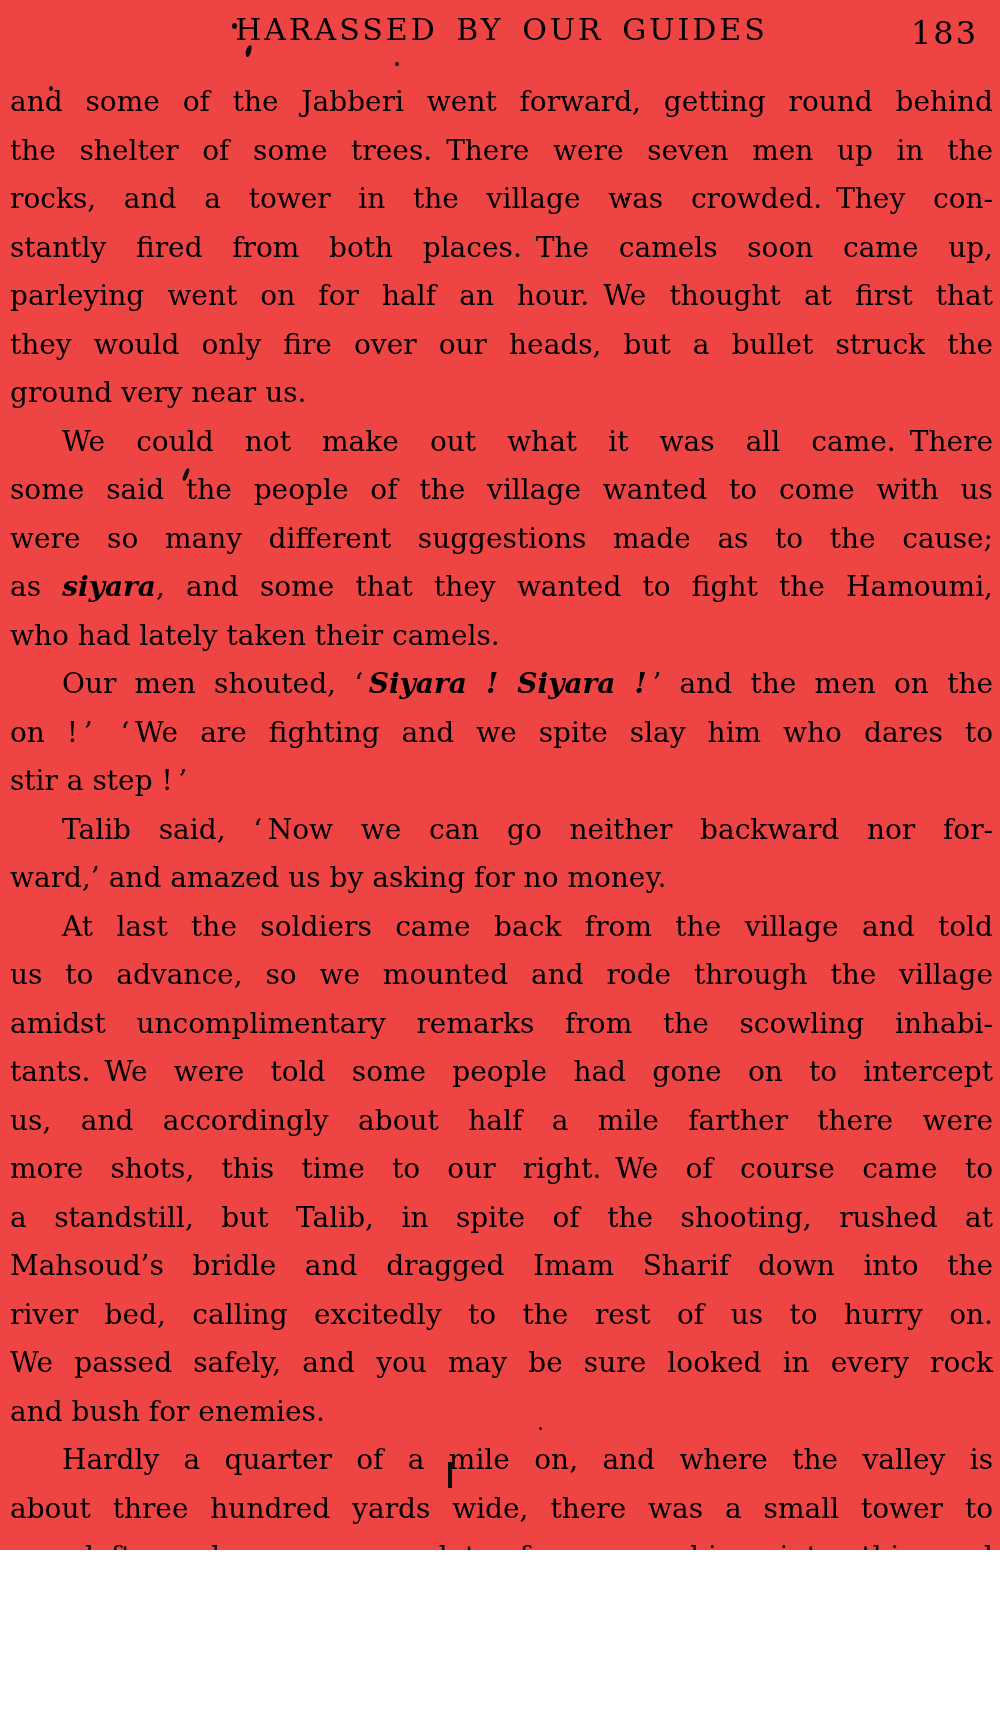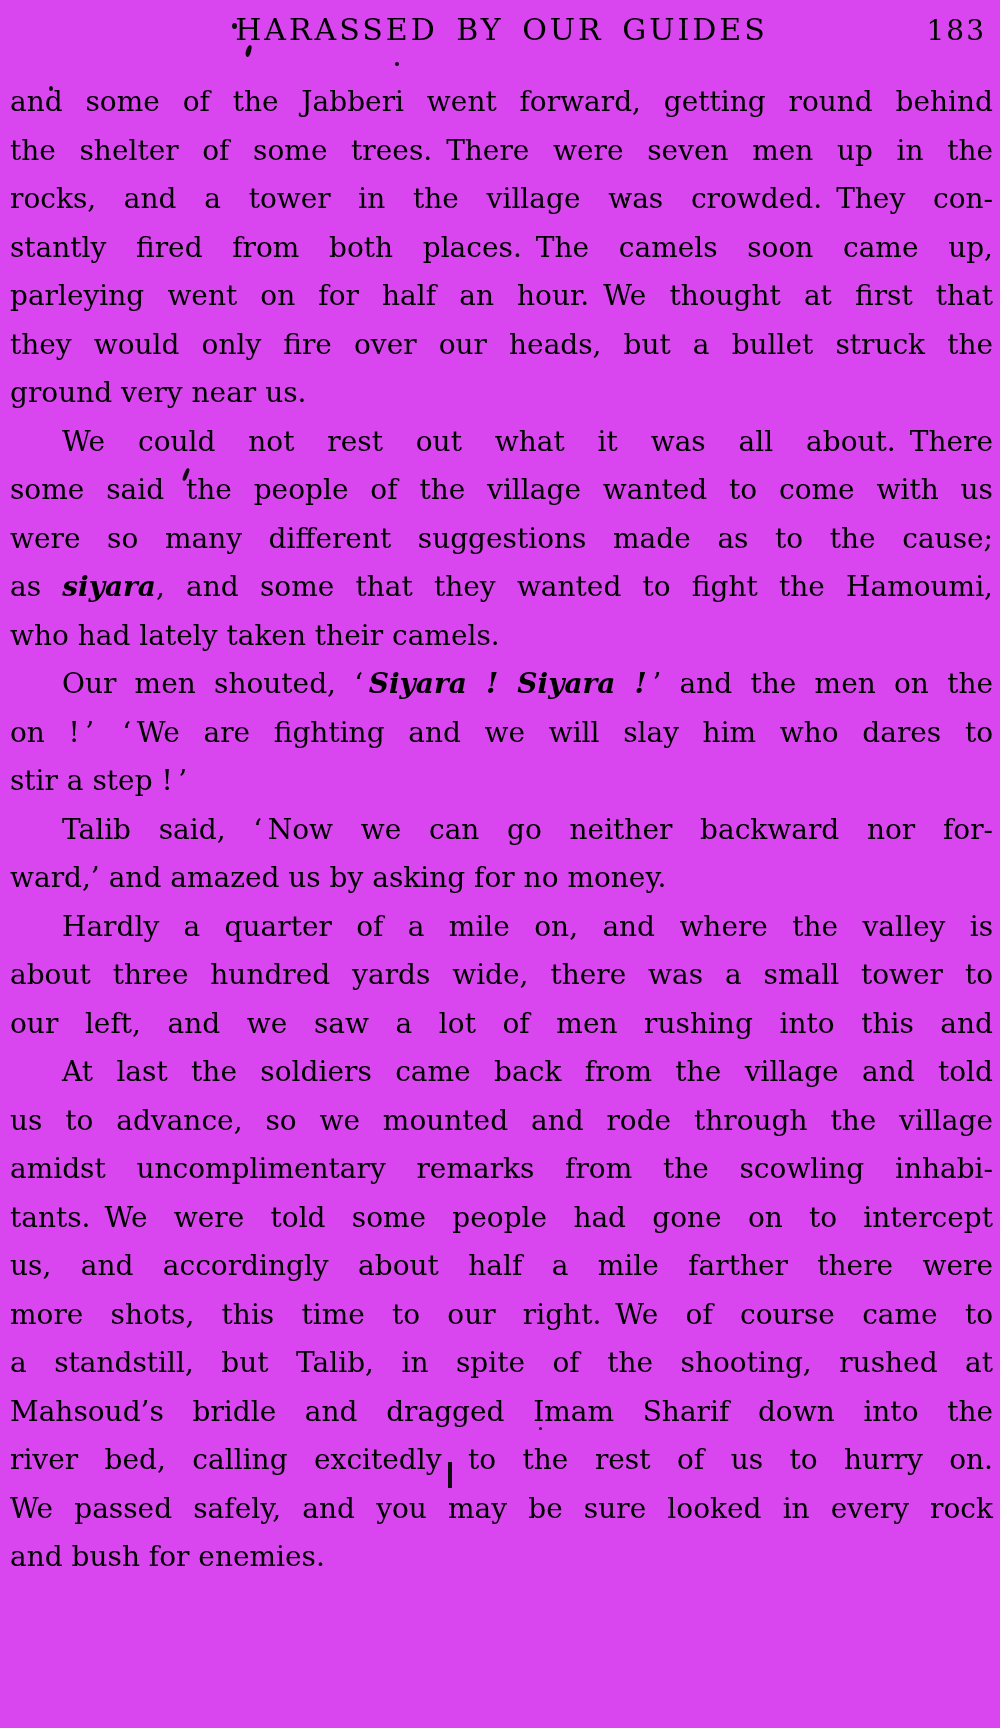--- a/index.html
+++ b/index.html
@@ -1,27 +1,27 @@
 <!DOCTYPE html>
 <html><head>
 <meta charset="utf-8">
 <style>
   html,body{margin:0;padding:0;}
   body{width:1000px;height:1728px;background:#ffffff;}
   .page{
-    position:relative;width:1000px;height:1728px;overflow:hidden;
-    background:#d946ef;color:#000;
+    position:relative;width:1000px;height:1550px;overflow:hidden;
+    background:#ef4444;color:#000;
     font-family:"DejaVu Serif","Liberation Serif",serif;
   }
   .running-head{position:absolute;top:12px;left:10px;width:983px;height:40px;}
   .head-title{
     display:block;text-align:center;font-size:30px;letter-spacing:3px;
     word-spacing:6px;color:#000;
   }
-  .page-num{position:absolute;right:7px;top:2px;font-size:28px;letter-spacing:2px;}
+  .page-num{position:absolute;right:15px;top:2px;font-size:32px;letter-spacing:2px;}
   .page-body{position:absolute;top:78px;left:10px;width:983px;}
   .para{margin:0;padding:0;}
   .line{
     font-size:28px;line-height:48.5px;white-space:normal;
     text-align:justify;text-align-last:justify;
   }
   .line.endline{text-align:justify;text-align-last:auto;}
   .para.indent .line.first{text-indent:52px;}
   .it{font-style:italic;font-weight:bold;}
   .artifact{position:absolute;background:#0d0d0d;}
@@ -41,52 +41,52 @@
       <div class="para">
         <div class="line first"><span>and some of the Jabberi went forward, getting round behind</span></div>
         <div class="line"><span>the shelter of some trees. There were seven men up in the</span></div>
         <div class="line"><span>rocks, and a tower in the village was crowded. They con-</span></div>
         <div class="line"><span>stantly fired from both places. The camels soon came up,</span></div>
         <div class="line"><span>parleying went on for half an hour. We thought at first that</span></div>
         <div class="line"><span>they would only fire over our heads, but a bullet struck the</span></div>
         <div class="line endline"><span>ground very near us.</span></div>
       </div>
       <div class="para indent">
-        <div class="line first"><span>We could not rest out what it was all about. There</span></div>
+        <div class="line first"><span>We could not make out what it was all came. There</span></div>
         <div class="line"><span>some said the people of the village wanted to come with us</span></div>
         <div class="line"><span>were so many different suggestions made as to the cause;</span></div>
         <div class="line"><span>as </span><span class="it">siyara</span><span>, and some that they wanted to fight the Hamoumi,</span></div>
         <div class="line endline"><span>who had lately taken their camels.</span></div>
       </div>
       <div class="para indent">
         <div class="line first"><span>Our men shouted, ‘ </span><span class="it">Siyara ! Siyara !</span><span> ’ and the men on the</span></div>
-        <div class="line"><span>on ! ’  ‘ We are fighting and we will slay him who dares to</span></div>
+        <div class="line"><span>on ! ’  ‘ We are fighting and we spite slay him who dares to</span></div>
         <div class="line endline"><span>stir a step ! ’</span></div>
       </div>
       <div class="para indent">
         <div class="line first"><span>Talib said, ‘ Now we can go neither backward nor for-</span></div>
         <div class="line endline"><span>ward,’ and amazed us by asking for no money.</span></div>
-      </div>
-      <div class="para indent">
-        <div class="line first"><span>Hardly a quarter of a mile on, and where the valley is</span></div>
-        <div class="line"><span>about three hundred yards wide, there was a small tower to</span></div>
-        <div class="line"><span>our left, and we saw a lot of men rushing into this and</span></div>
       </div>
       <div class="para indent">
         <div class="line first"><span>At last the soldiers came back from the village and told</span></div>
         <div class="line"><span>us to advance, so we mounted and rode through the village</span></div>
         <div class="line"><span>amidst uncomplimentary remarks from the scowling inhabi-</span></div>
         <div class="line"><span>tants. We were told some people had gone on to intercept</span></div>
         <div class="line"><span>us, and accordingly about half a mile farther there were</span></div>
         <div class="line"><span>more shots, this time to our right. We of course came to</span></div>
         <div class="line"><span>a standstill, but Talib, in spite of the shooting, rushed at</span></div>
         <div class="line"><span>Mahsoud’s bridle and dragged Imam Sharif down into the</span></div>
         <div class="line"><span>river bed, calling excitedly to the rest of us to hurry on.</span></div>
         <div class="line"><span>We passed safely, and you may be sure looked in every rock</span></div>
         <div class="line endline"><span>and bush for enemies.</span></div>
+      </div>
+      <div class="para indent">
+        <div class="line first"><span>Hardly a quarter of a mile on, and where the valley is</span></div>
+        <div class="line"><span>about three hundred yards wide, there was a small tower to</span></div>
+        <div class="line"><span>our left, and we saw a lot of men rushing into this and</span></div>
       </div>
     </main>
 
   <div class="artifact round" style="left:232px;top:23px;width:5px;height:6px;"></div>
   <div class="artifact" style="left:246px;top:45px;width:5px;height:12px;border-radius:60% 40% 50% 50%;transform:rotate(14deg);"></div>
   <div class="artifact round" style="left:395px;top:62px;width:4px;height:4px;"></div>
   <div class="artifact round" style="left:49px;top:86px;width:4px;height:5px;"></div>
   <div class="artifact" style="left:184px;top:468px;width:4px;height:13px;border-radius:40%;transform:rotate(22deg);"></div>
   <div class="artifact round" style="left:625px;top:197px;width:4px;height:4px;"></div>
   <div class="artifact round" style="left:539px;top:1427px;width:3px;height:3px;"></div>

